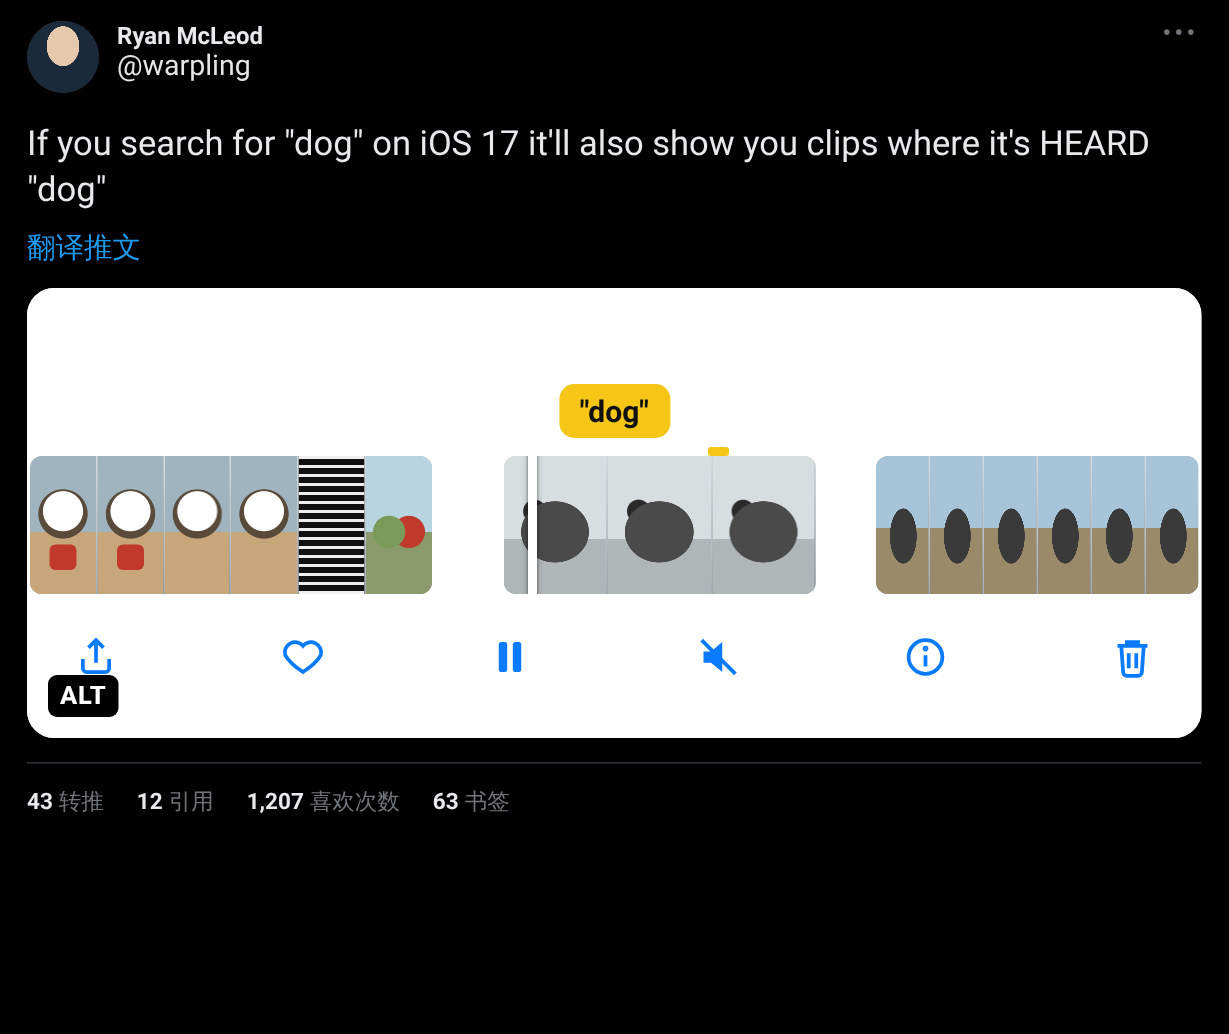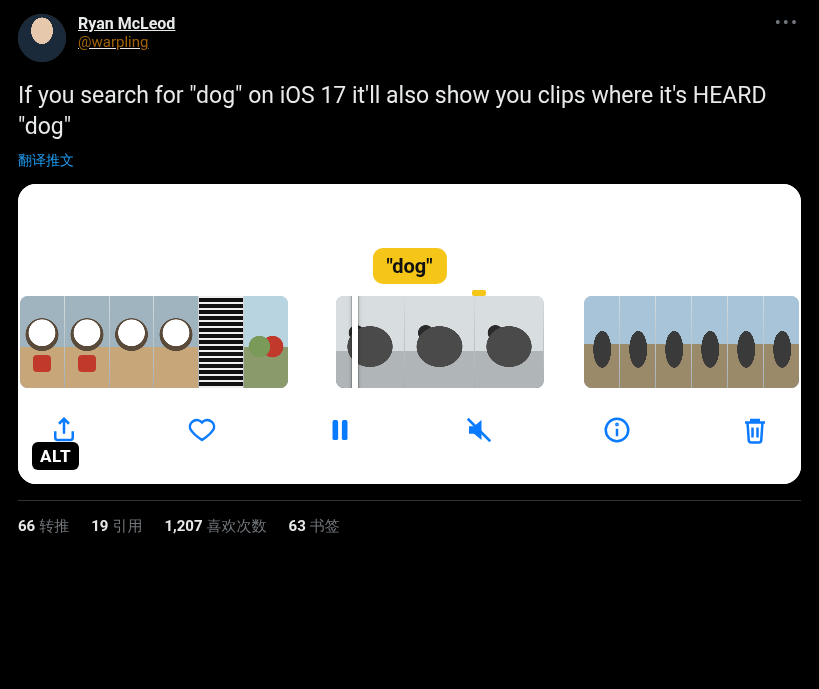--- a/index.html
+++ b/index.html
@@ -28,42 +28,42 @@
     overflow: hidden;
     position: relative;
   }
   .avatar::before{
     content:"";
     position:absolute; inset:0;
     background:
       radial-gradient(ellipse 18px 22px at 50% 35%, #e6c8ad 0 60%, transparent 61%),
       linear-gradient(#1a2a3a,#1a2a3a);
   }
-  .names { line-height: 1.2; text-decoration: underline; }
+  .names { line-height: 1.2; }
   .display-name { font-weight: 700; font-size: 16px; color:#e7e9ea; }
-  .handle { color: #a16207; font-size: 15px; }
+  .handle { color: #e5e5e5; font-size: 19px; }
   .more {
     position: absolute;
     right: 14px; top: 6px;
     color: #71767b;
     font-size: 18px;
     letter-spacing: 2px;
     cursor: pointer;
     padding: 6px;
   }
   .body-text {
     margin-top: 18px;
     font-size: 23px;
     line-height: 1.35;
     color: #e7e9ea;
     font-weight: 400;
   }
   .translate {
     color: #1d9bf0;
-    font-size: 14px;
+    font-size: 19px;
     margin-top: 10px;
     cursor: pointer;
     font-family: Liberation Mono, monospace;
   }
   .media {
     margin-top: 14px;
     background: #fff;
     border-radius: 18px;
     overflow: hidden;
     position: relative;
@@ -312,19 +312,19 @@
       </div>
     </div>
 
     <div class="alt-badge">ALT</div>
   </div>
 
 
   <div class="divider"></div>
 
   <div class="stats">
-    <span><b>66</b><span>转推</span></span>
-    <span><b>19</b><span>引用</span></span>
+    <span><b>43</b><span>转推</span></span>
+    <span><b>12</b><span>引用</span></span>
     <span><b>1,207</b><span>喜欢次数</span></span>
     <span><b>63</b><span>书签</span></span>
   </div>
 
 </div>
 
 </body></html>

